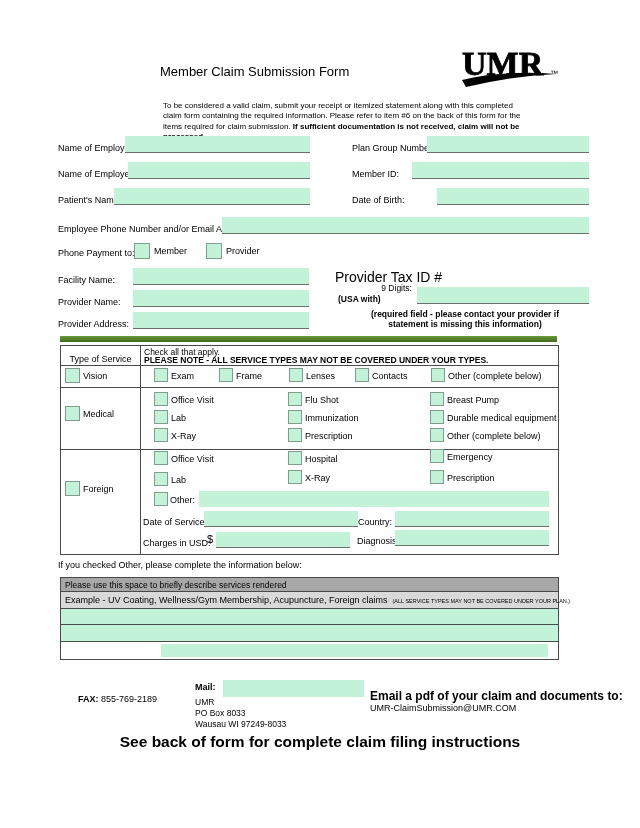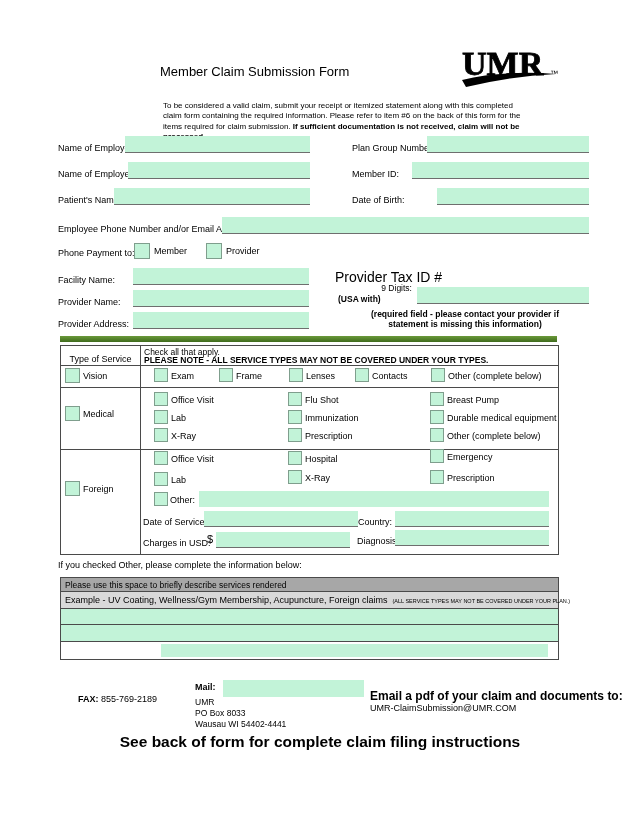--- a/index.html
+++ b/index.html
@@ -182,20 +182,20 @@
     </div>
   </div>
 
 
   <span class="lbl" style="left:78px;top:694px"><span class="b">FAX:</span>&nbsp;<span>855-769-2189</span></span>
 
   <span class="lbl b" style="left:195px;top:682px">Mail:</span>
   <div class="field noline" style="left:223px;top:680px;width:141px;height:17px"></div>
   <span class="lbl" style="left:195px;top:697px;font-size:8.5px">UMR</span>
   <span class="lbl" style="left:195px;top:708px;font-size:8.5px">PO Box 8033</span>
-  <span class="lbl" style="left:195px;top:719px;font-size:8.5px">Wausau WI 54402-4441</span>
+  <span class="lbl" style="left:195px;top:719px;font-size:8.5px">Wausau WI 97249-8033</span>
 
   <span class="lbl b" style="left:370px;top:691px;font-size:12px">Email a pdf of your claim and documents to:</span>
   <span class="lbl" style="left:370px;top:703px">UMR-ClaimSubmission@UMR.COM</span>
 
   <div class="footer-title">See back of form for complete claim filing instructions</div>
 
 </div>
 
 </body></html>

